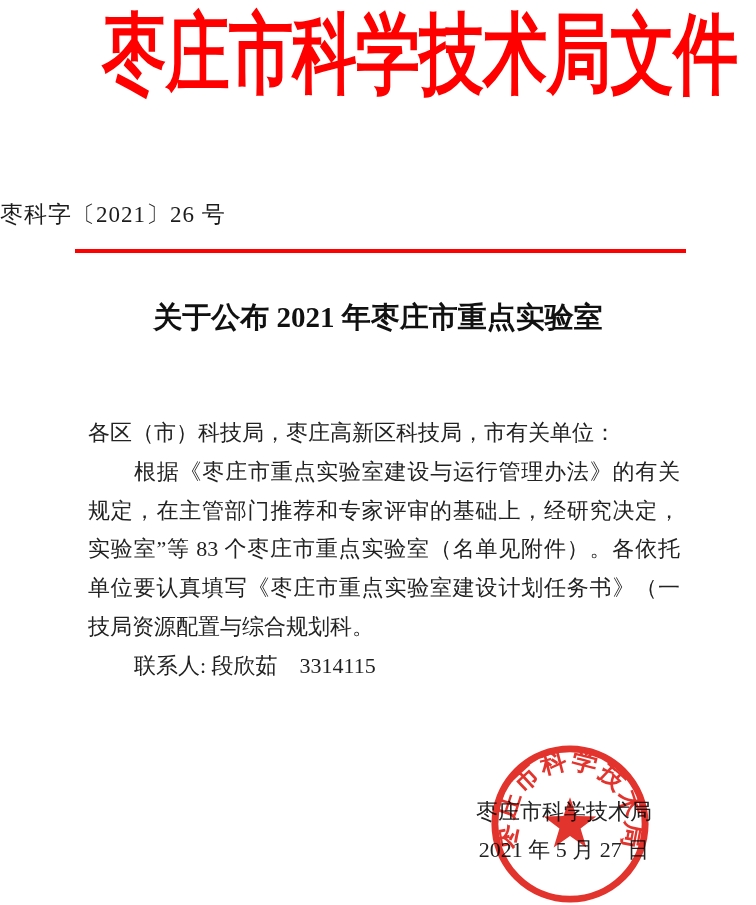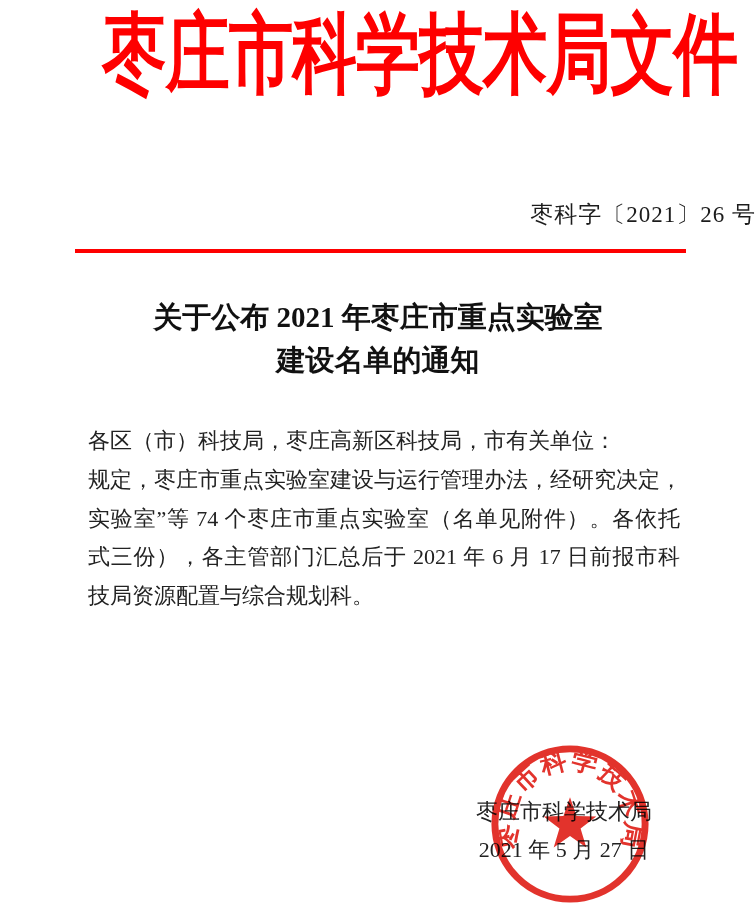--- a/index.html
+++ b/index.html
@@ -20,21 +20,21 @@
     font-weight: 900;
     line-height: 102px;
     white-space: nowrap;
     transform: scaleX(0.73);
     transform-origin: 50% 50%;
     letter-spacing: -1px;
   }
   .doc-number {
     position: absolute;
     top: 199px; left: 0; width: 756px;
-    text-align: right;
+    text-align: left;
     font-size: 23px;
     letter-spacing: 1px;
   }
   .red-rule {
     position: absolute;
     top: 249px; left: 75px;
     width: 611px; height: 4px;
     background: #fe0000;
   }
   .doc-title {
@@ -44,21 +44,20 @@
     font-size: 29px;
     font-weight: bold;
     line-height: 43px;
     color: #111;
   }
   .doc-body {
     position: absolute;
     top: 414px; left: 88px; width: 592px;
     font-size: 22px;
     color: #222;
-    margin-top: 8px;
   }
   .bline {
     line-height: 38.8px;
     height: 38.8px;
     white-space: nowrap;
   }
   .just {
     text-align: justify;
     text-align-last: justify;
   }
@@ -90,29 +89,30 @@
 <div>
 
   <div class="red-header">枣庄市科学技术局文件</div>
 
   <div class="doc-number">枣科字〔2021〕26 号</div>
 
   <div class="red-rule"></div>
 
   <div class="doc-title">
     <div>关于公布 2021 年枣庄市重点实验室</div>
-    <div>建设名单的通知</div>
   </div>
 
   <div class="doc-body">
     <div class="bline">各区（市）科技局，枣庄高新区科技局，市有关单位：</div>
-    <div class="bline just">规定，枣庄市重点实验室建设与运行管理办法，经研究决定，</div>
-    <div class="bline just">实验室”等 74 个枣庄市重点实验室（名单见附件）。各依托</div>
-    <div class="bline just">式三份），各主管部门汇总后于 2021 年 6 月 17 日前报市科</div>
+    <div class="bline indent just">根据《枣庄市重点实验室建设与运行管理办法》的有关</div>
+    <div class="bline just">规定，在主管部门推荐和专家评审的基础上，经研究决定，</div>
+    <div class="bline just">实验室”等 83 个枣庄市重点实验室（名单见附件）。各依托</div>
+    <div class="bline just">单位要认真填写《枣庄市重点实验室建设计划任务书》（一</div>
     <div class="bline">技局资源配置与综合规划科。</div>
+    <div class="bline indent">联系人: 段欣茹　3314115</div>
   </div>
 
   <div class="signature-block">
     <div>枣庄市科学技术局</div>
     <div>2021 年 5 月 27 日</div>
   </div>
 
   <svg class="seal" viewBox="0 0 170 170" aria-hidden="true">
     <circle cx="85" cy="85" r="76" fill="none" stroke="#e0231c" stroke-width="7"></circle>
     <path id="sealArcPath" d="M 34.2 108.7 A 56 56 0 1 1 135.8 108.7" fill="none"></path>

